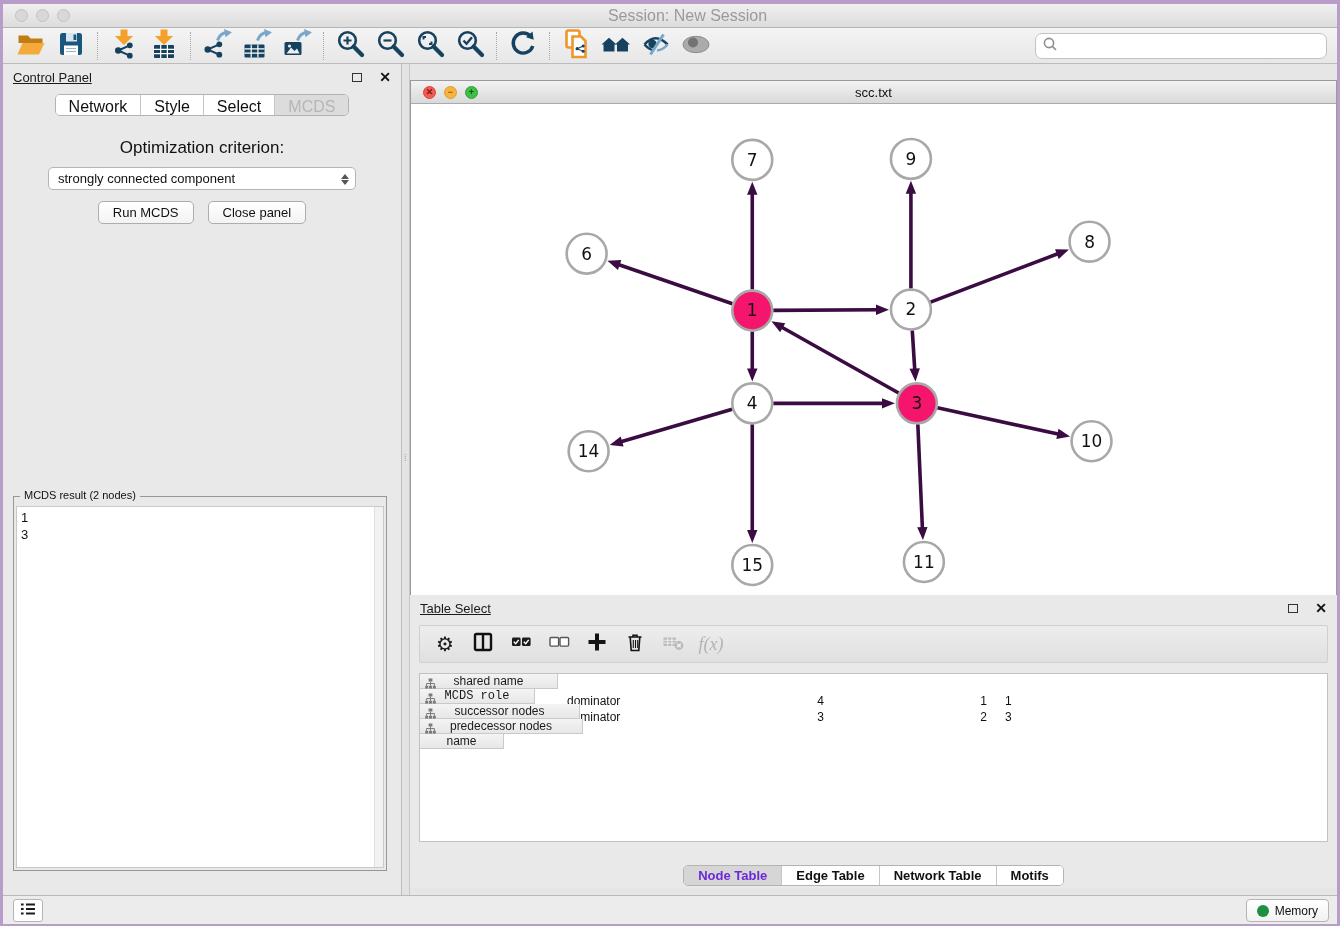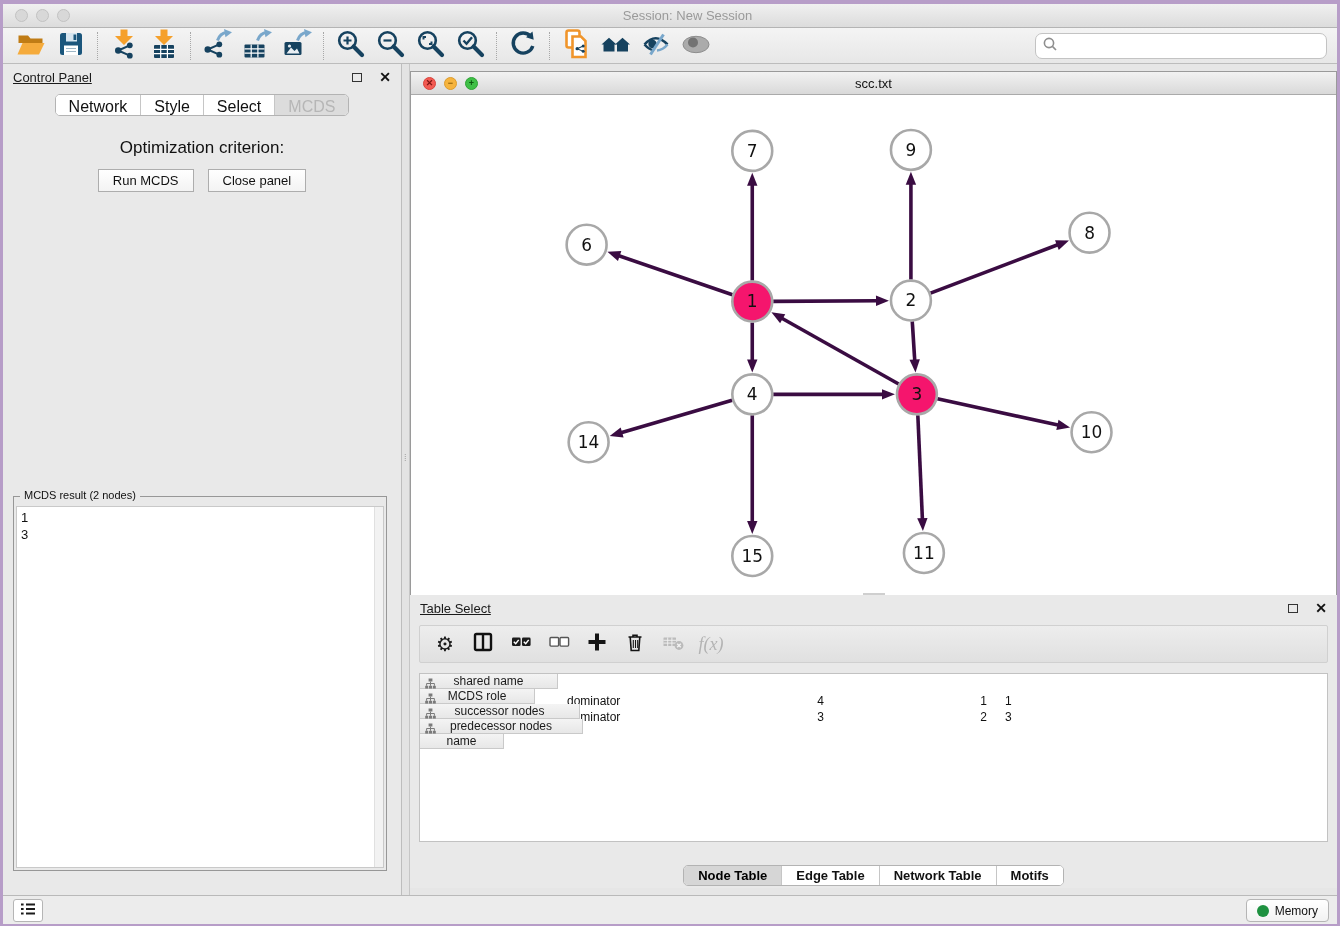--- a/index.html
+++ b/index.html
@@ -2,21 +2,21 @@
 <html><head>
 <meta charset="utf-8">
 <style>
   * { margin:0; padding:0; box-sizing:border-box; }
   html,body { width:1340px; height:926px; font-family:"Liberation Sans", sans-serif; }
   #frame { position:relative; width:1340px; height:926px; background:#b79dc8; }
   #window { position:absolute; left:3px; top:4px; width:1334px; height:920px; background:#ececec; display:flex; flex-direction:column; }
 
   
   #titlebar { height:24px; background:linear-gradient(#f0f0f0,#dcdcdc); border-bottom:1px solid #b4b4b4; position:relative; display:flex; align-items:center; justify-content:center; }
-  #titlebar .title { font-size:13px; color:#9a9a9a;margin-left:35px; }
+  #titlebar .title { font-size:16px; color:#9a9a9a;margin-left:35px; }
   .lights { position:absolute; left:12px; top:5px; display:flex; gap:8px; }
   .light { width:13px; height:13px; border-radius:50%; display:inline-flex; align-items:center; justify-content:center; font-size:9px; line-height:1; }
   .light.gray { background:#d8d8d8; border:1px solid #c2c2c2; }
   .light.red { background:#f25a52; border:1px solid #d9443d; color:#7c1512; }
   .light.yellow { background:#f6b43e; border:1px solid #dd9c2c; color:#8a5d07; }
   .light.green { background:#3fbf46; border:1px solid #2ea335; color:#0c5a10; }
   .light.red::after { content:"✕"; font-weight:bold; }
   .light.yellow::after { content:"−"; font-weight:bold; }
   .light.green::after { content:"+"; font-weight:bold; }
 
@@ -43,33 +43,33 @@
   .seg .tab:last-child { border-right:none; }
   .seg .tab.sel { background:#dcdcdc; color:#b6b6b6; }
   #cp-body { flex:1; display:flex; flex-direction:column; margin-top:0; padding-top:22px; }
   #opt-label { text-align:center; font-size:17px; color:#111; }
   #criterion { margin:9px auto 0; width:308px; height:23px; background:#fff; border:1px solid #b5b5b5; border-radius:5px; display:flex; align-items:center; padding-left:9px; position:relative; font-size:13px; color:#111; }
   .stepper { position:absolute; right:4px; top:3px; width:13px; height:16px; display:flex; flex-direction:column; align-items:center; justify-content:center; gap:1px; }
   .stepper i { width:0; height:0; border-left:4px solid transparent; border-right:4px solid transparent; }
   .stepper i.up { border-bottom:5px solid #555; }
   .stepper i.dn { border-top:5px solid #555; }
   #cp-buttons { display:flex; justify-content:center; gap:14px; margin-top:11px; }
-  .btn { height:23px; padding:0 14px; background:linear-gradient(#ffffff,#f3f3f3); border:1px solid #adadad; border-radius:0; font-size:13px; color:#111; display:flex; align-items:center; cursor:default; }
+  .btn { height:23px; padding:0 14px; background:linear-gradient(#ffffff,#f3f3f3); border:1px solid #adadad; border-radius:5px; font-size:13px; color:#111; display:flex; align-items:center; cursor:default; }
   #mcds-fieldset { margin:auto 14px 24px 10px; height:375px; border:1px solid #979797; position:relative; padding:9px 2px 2px 2px; }
   #mcds-legend { position:absolute; top:-8px; left:6px; background:#e9e9e9; padding:0 4px; font-size:11px; color:#111; }
   #mcds-text { width:100%; height:100%; background:#fff; border:1px solid #c9c9c9; font-size:13px; color:#111; padding:2px 4px; position:relative; overflow:hidden; }
   #mcds-text .line { line-height:17px; }
   #mcds-scroll { position:absolute; right:0; top:0; width:9px; height:100%; background:#f2f2f2; border-left:1px solid #e0e0e0; }
 
   
   #v-splitter { position:absolute; left:399px; top:0; width:8px; height:100%; background:#e3e3e3; border-right:1px solid #c6c6c6; }
   #v-splitter .grip { position:absolute; top:392px; left:2px; color:#9a9a9a; font-size:9px; letter-spacing:0; line-height:4px; }
 
   
-  #network-window { position:absolute; left:407px; top:7px; width:927px; height:527px; border:1px solid #9a9a9a; background:#0f766e; display:flex; flex-direction:column; }
+  #network-window { position:absolute; left:407px; top:16px; width:927px; height:527px; border:1px solid #9a9a9a; background:#0f766e; display:flex; flex-direction:column; }
   #net-titlebar { height:24px; background:linear-gradient(#f2f2f2,#d9d9d9); border-bottom:1px solid #aaa; position:relative; display:flex; align-items:center; justify-content:center; }
   #net-titlebar .title { font-size:13px; color:#111; }
   #net-canvas { flex:1; position:relative; background:#fff; }
   #net-canvas svg { display:block; width:100%; height:100%; }
   #net-grip { position:absolute; left:50%; bottom:1px; width:22px; height:3px; background:#cfcfcf; transform:translateX(-50%); }
 
   
   #table-panel { position:absolute; left:407px; top:531px; width:927px; height:293px; background:#e9e9e9; display:flex; flex-direction:column; }
   #tp-toolbar { margin:4px 9px 0 9px; height:38px; background:linear-gradient(#ededed,#e0e0e0); border:1px solid #d0d0d0; border-radius:2px; display:flex; align-items:center; padding:0 8px; }
   .tp-btn { width:34px; height:30px; display:flex; align-items:center; justify-content:center; margin-right:4px; cursor:default; }
@@ -78,21 +78,21 @@
   .tp-btn.disabled { opacity:.9; }
   #tp-table { margin:10px 9px 0 9px; background:#fff; border:1px solid #c2c2c2; height:169px; position:relative; }
   #tp-header { display:flex; height:19px;flex-direction:column; }
   .th { position:relative; background:linear-gradient(#f4f4f4,#e7e7e7); border-right:1px solid #c9c9c9; border-bottom:1px solid #c9c9c9; display:flex; align-items:center; justify-content:center; font-size:12px; color:#1a1a1a; }
   .th .hier { position:absolute; left:5px; top:4px; }
   .trow { display:flex; height:16px; }
   .td { font-size:12px; color:#111; padding:0 9px; display:flex; align-items:center; }
   .td.right { justify-content:flex-end; }
   #tp-tabs { position:absolute; bottom:0; left:0; width:100%; height:25px; display:flex; justify-content:center; align-items:center; }
   #tp-tabs .seg .tab { font-size:13px; font-weight:bold; padding:2px 14px; }
-  #tp-tabs .seg .tab.sel { background:#d6d6d6; color:#000000; }
+  #tp-tabs .seg .tab.sel { background:#d6d6d6; color:#6d28d9; }
 
   
   #statusbar { height:29px; background:#ececec; border-top:1px solid #b9b9b9; position:relative; }
   #list-btn { position:absolute; left:10px; top:3px; width:30px; height:23px; background:#fff; border:1px solid #b5b5b5; border-radius:3px; display:flex; align-items:center; justify-content:center; }
   #memory-btn { position:absolute; right:8px; top:3px; height:23px; background:linear-gradient(#fff,#f2f2f2); border:1px solid #b5b5b5; border-radius:4px; display:flex; align-items:center; gap:6px; padding:0 10px; font-size:12px; color:#111; }
   #memory-dot { width:12px; height:12px; border-radius:50%; background:#1e9140; }
 </style>
 </head>
 <body>
 
@@ -277,20 +277,27 @@
         <div id="cp-tabs">
             <div class="seg" id="cp-seg">
               <div class="tab">Network</div>
               <div class="tab">Style</div>
               <div class="tab">Select</div>
               <div class="tab sel">MCDS</div>
             </div>
           </div>
         <div id="cp-body">
           <div id="opt-label">Optimization criterion:</div>
+          <div id="criterion">
+            <span>strongly connected component</span>
+            <span class="stepper">
+                <i class="up"></i>
+                <i class="dn"></i>
+              </span>
+          </div>
           <div id="cp-buttons">
             <div class="btn">Run MCDS</div>
             <div class="btn">Close panel</div>
           </div>
           <div id="mcds-fieldset">
             <span id="mcds-legend">MCDS result (2 nodes)</span>
             <div id="mcds-text">
               <div id="mcds-lines">
                   <div class="line">1</div>
                   <div class="line">3</div>
@@ -457,21 +464,21 @@
               <div class="th" style="width: 138px;">
                 <span class="hier"><svg width="11" height="11" viewBox="0 0 11 11">
                     <rect x="3.6" y="0.5" width="3.8" height="3" fill="#7a7a7a"></rect>
                     <path d="M5.5 3.5v2M1.6 5.5h7.8M1.6 5.5v2.3M5.5 5.5v2.3M9.4 5.5v2.3" stroke="#7a7a7a" stroke-width="1" fill="none"></path>
                     <rect x="0.2" y="7.8" width="3" height="2.8" fill="#7a7a7a"></rect>
                     <rect x="4" y="7.8" width="3" height="2.8" fill="#7a7a7a"></rect>
                     <rect x="7.8" y="7.8" width="3" height="2.8" fill="#7a7a7a"></rect>
                   </svg></span>
                 <span>shared name</span>
               </div>
-              <div class="th" style="width: 115px;">
+              <div class="th" style="width: 115px; font-family: Liberation Mono, monospace;">
                 <span class="hier"><svg width="11" height="11" viewBox="0 0 11 11">
                     <rect x="3.6" y="0.5" width="3.8" height="3" fill="#7a7a7a"></rect>
                     <path d="M5.5 3.5v2M1.6 5.5h7.8M1.6 5.5v2.3M5.5 5.5v2.3M9.4 5.5v2.3" stroke="#7a7a7a" stroke-width="1" fill="none"></path>
                     <rect x="0.2" y="7.8" width="3" height="2.8" fill="#7a7a7a"></rect>
                     <rect x="4" y="7.8" width="3" height="2.8" fill="#7a7a7a"></rect>
                     <rect x="7.8" y="7.8" width="3" height="2.8" fill="#7a7a7a"></rect>
                   </svg></span>
                 <span>MCDS role</span>
               </div>
               <div class="th" style="width: 160px;">

